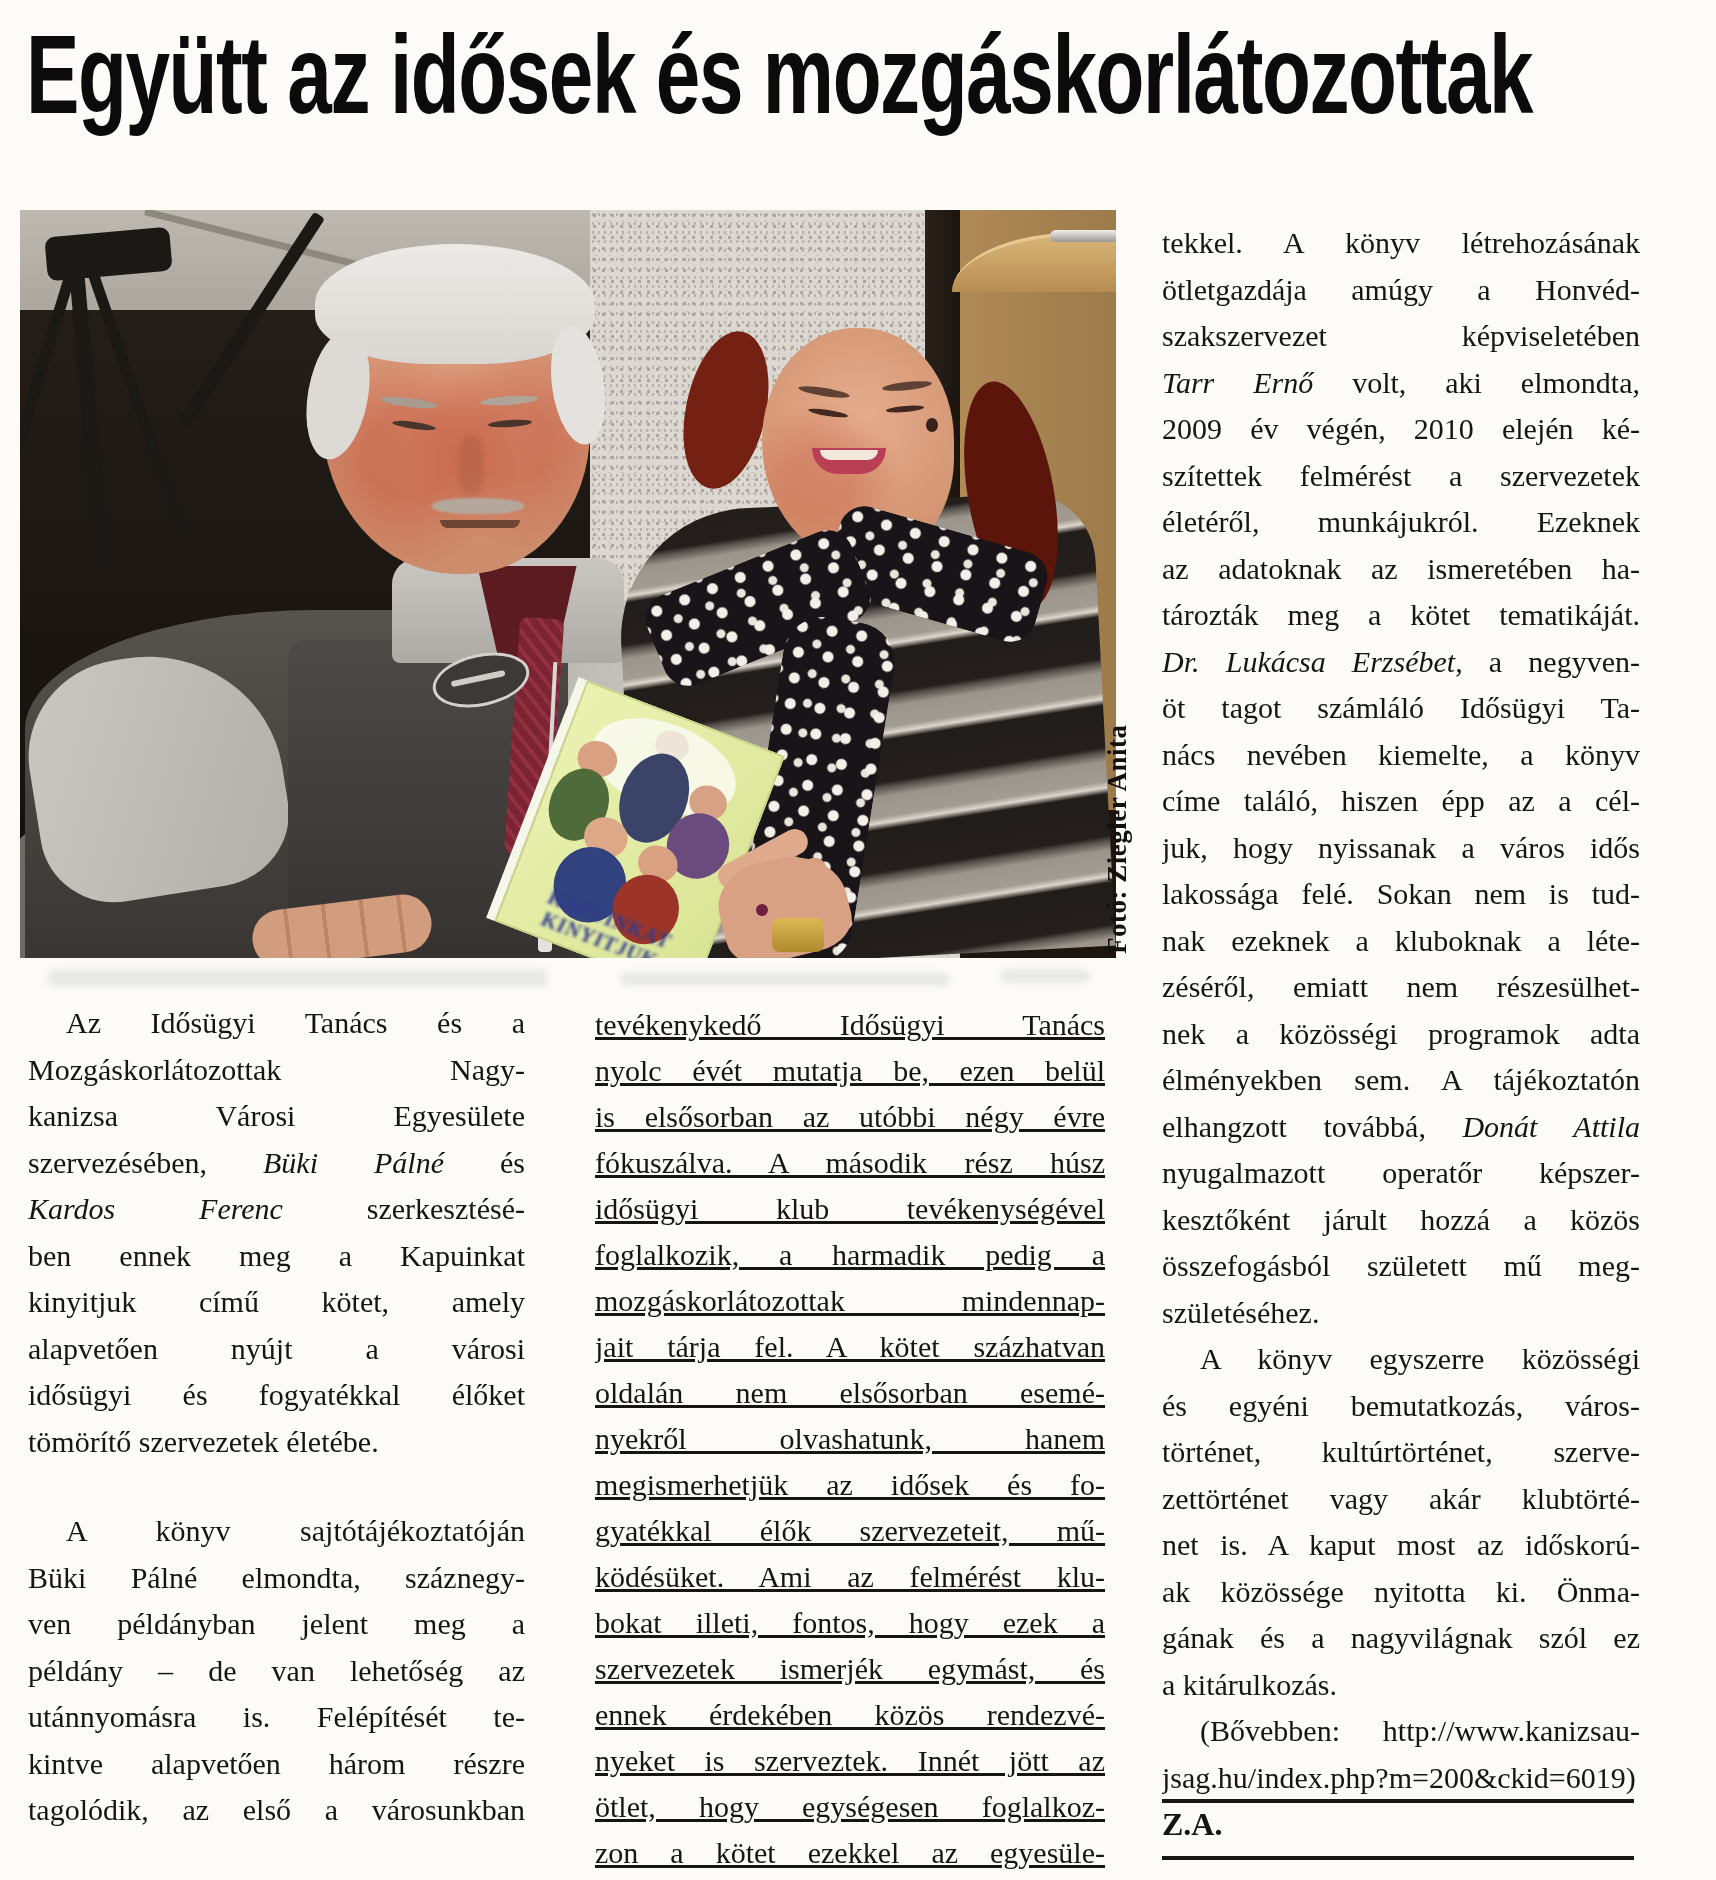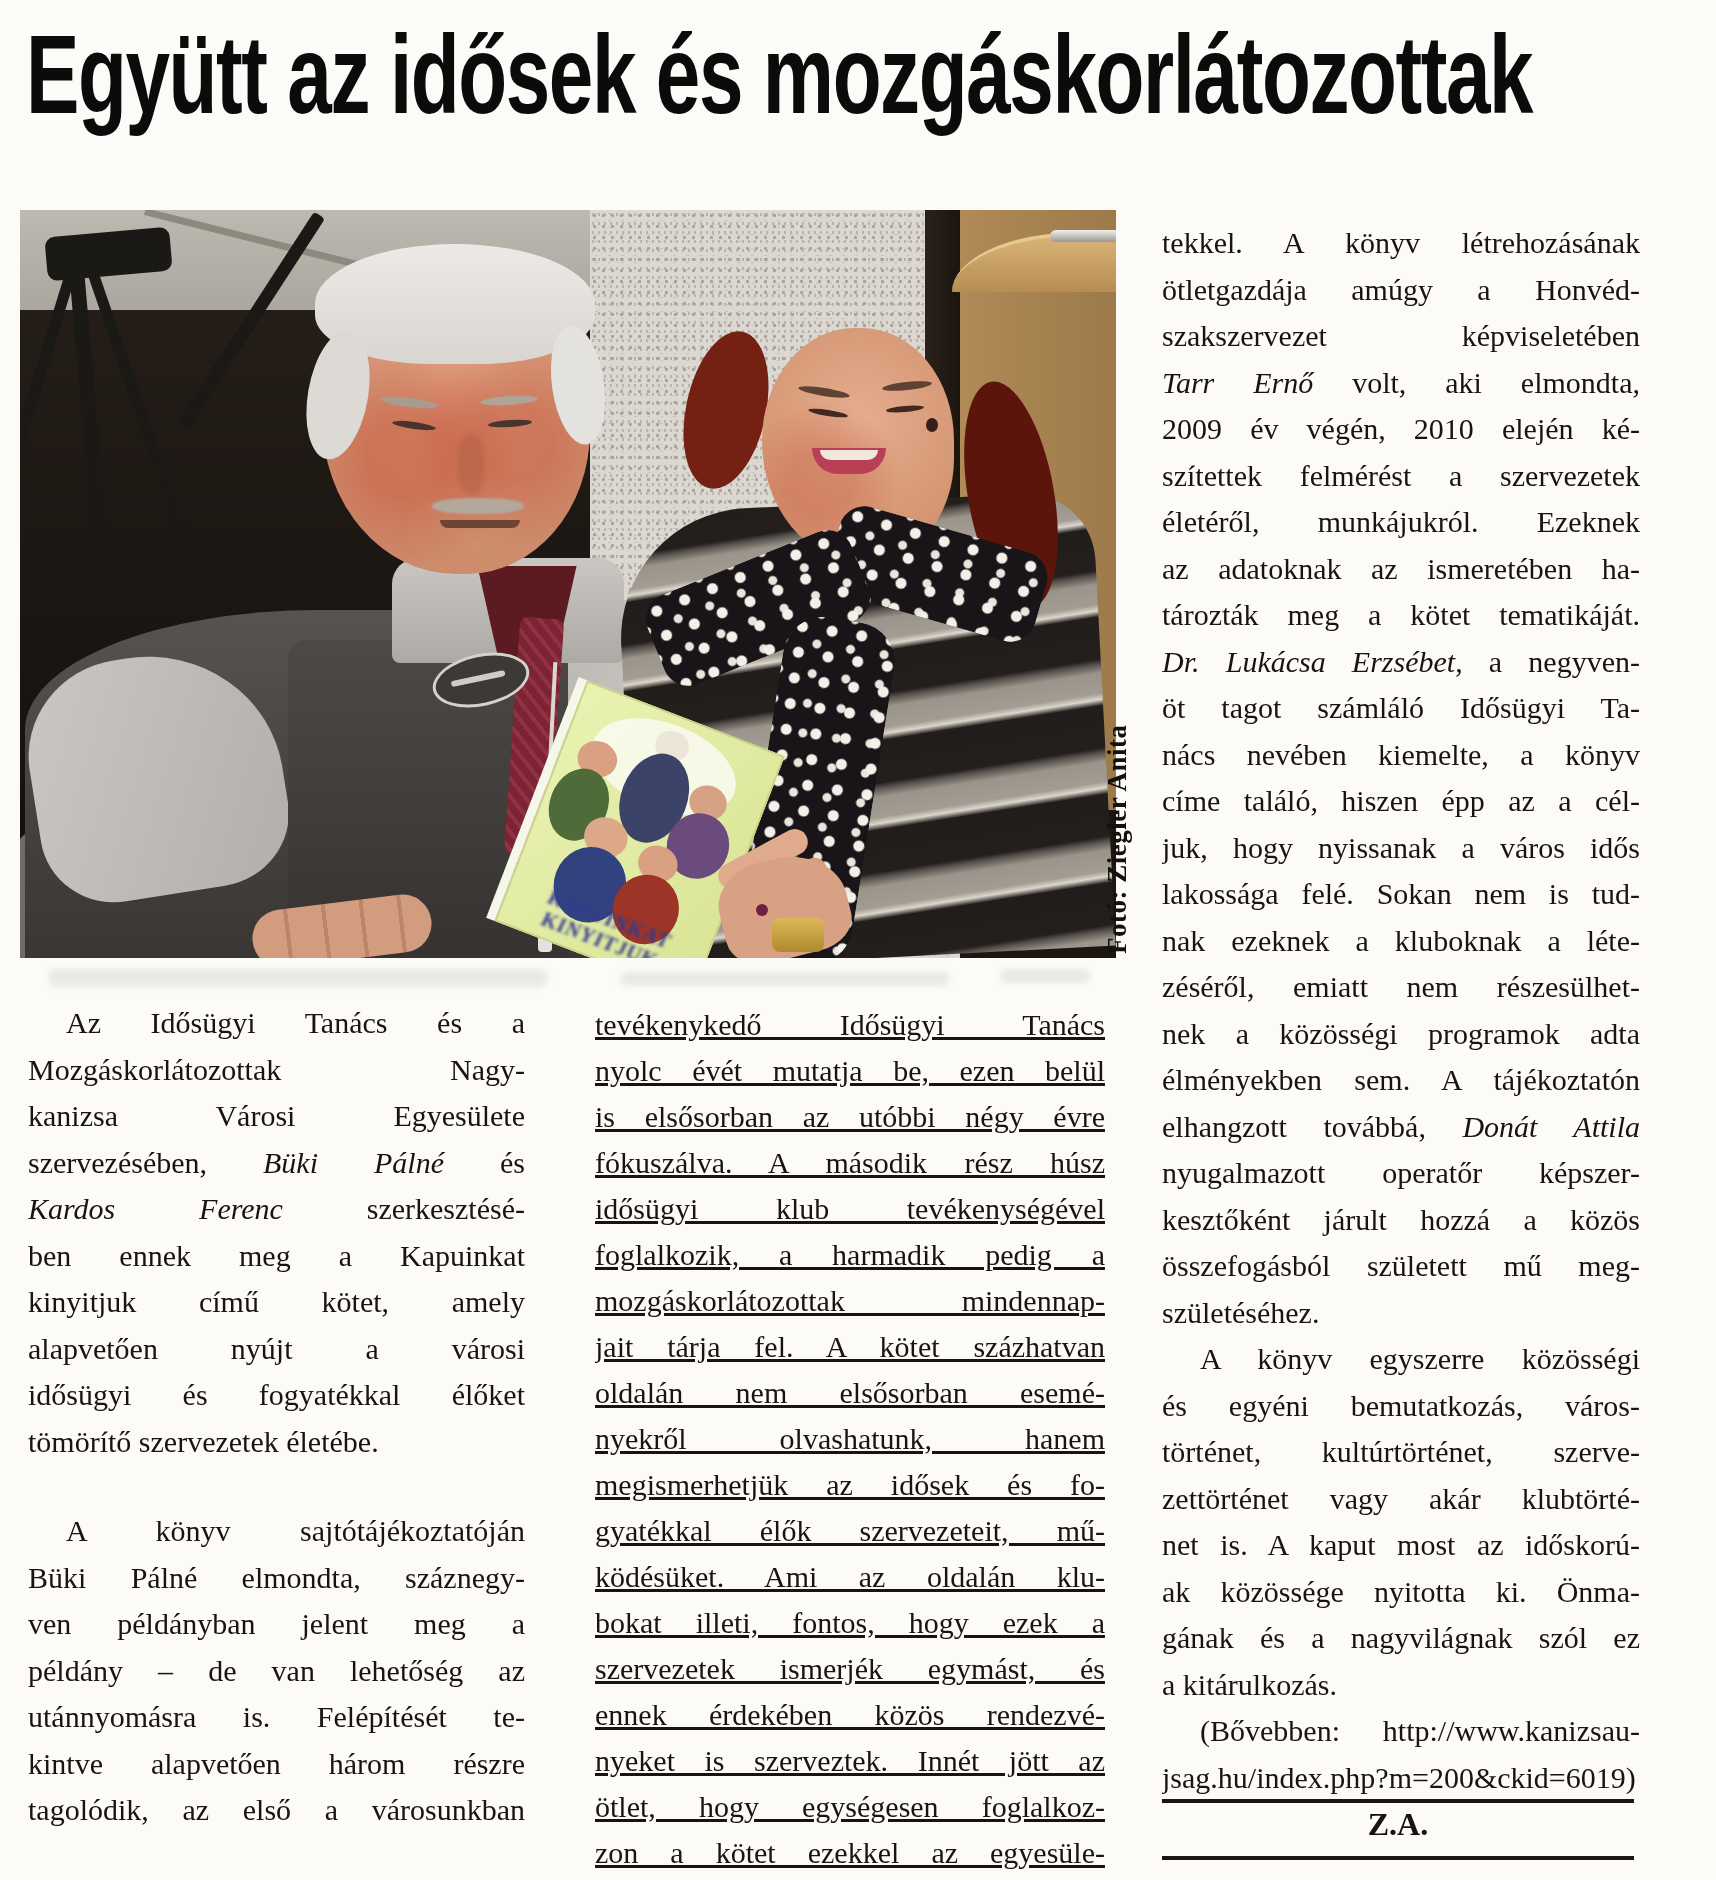--- a/index.html
+++ b/index.html
@@ -138,21 +138,21 @@
   .line.end{text-align-last:left;}
   .line.ind{text-indent:38px;}
   .it{font-style:italic;}
   .col1{left:28px;width:497px;--lh:46.5px;}
   .lead{font-weight:400;}
   .col2{left:595px;top:1002px;width:510px;text-decoration:underline;--lh:46px;}
   .col3{left:1162px;top:220px;width:478px;--lh:46.5px;}
   .rule{position:absolute;left:1162px;width:472px;height:4px;background:#191613;}
   .r1{top:1799px;}
   .r2{top:1856px;}
-  .sig{position:absolute;left:1162px;top:1806px;width:472px;text-align:center;
+  .sig{position:absolute;left:1162px;top:1806px;width:472px;text-align:left;
        font-weight:700;font-size:32px;}
 </style>
 </head>
 <body>
 
 <div class="page">
 
   <div class="headline">Együtt az idősek és mozgáskorlátozottak</div>
 
   <div class="photo">
@@ -271,21 +271,21 @@
       <div class="line"><span>is elsősorban az utóbbi négy évre</span></div>
       <div class="line"><span>fókuszálva. A második rész húsz</span></div>
       <div class="line"><span>idősügyi klub tevékenységével</span></div>
       <div class="line"><span>foglalkozik, a harmadik pedig a</span></div>
       <div class="line"><span>mozgáskorlátozottak mindennap-</span></div>
       <div class="line"><span>jait tárja fel. A kötet százhatvan</span></div>
       <div class="line"><span>oldalán nem elsősorban esemé-</span></div>
       <div class="line"><span>nyekről olvashatunk, hanem</span></div>
       <div class="line"><span>megismerhetjük az idősek és fo-</span></div>
       <div class="line"><span>gyatékkal élők szervezeteit, mű-</span></div>
-      <div class="line"><span>ködésüket. Ami az oldalán klu-</span></div>
+      <div class="line"><span>ködésüket. Ami az felmérést klu-</span></div>
       <div class="line"><span>bokat illeti, fontos, hogy ezek a</span></div>
       <div class="line"><span>szervezetek ismerjék egymást, és</span></div>
       <div class="line"><span>ennek érdekében közös rendezvé-</span></div>
       <div class="line"><span>nyeket is szerveztek. Innét jött az</span></div>
       <div class="line"><span>ötlet, hogy egységesen foglalkoz-</span></div>
       <div class="line"><span>zon a kötet ezekkel az egyesüle-</span></div>
     </div>
   <div class="col col3">
       <div class="line"><span>tekkel. A könyv létrehozásának</span></div>
       <div class="line"><span>ötletgazdája amúgy a Honvéd-</span></div>

